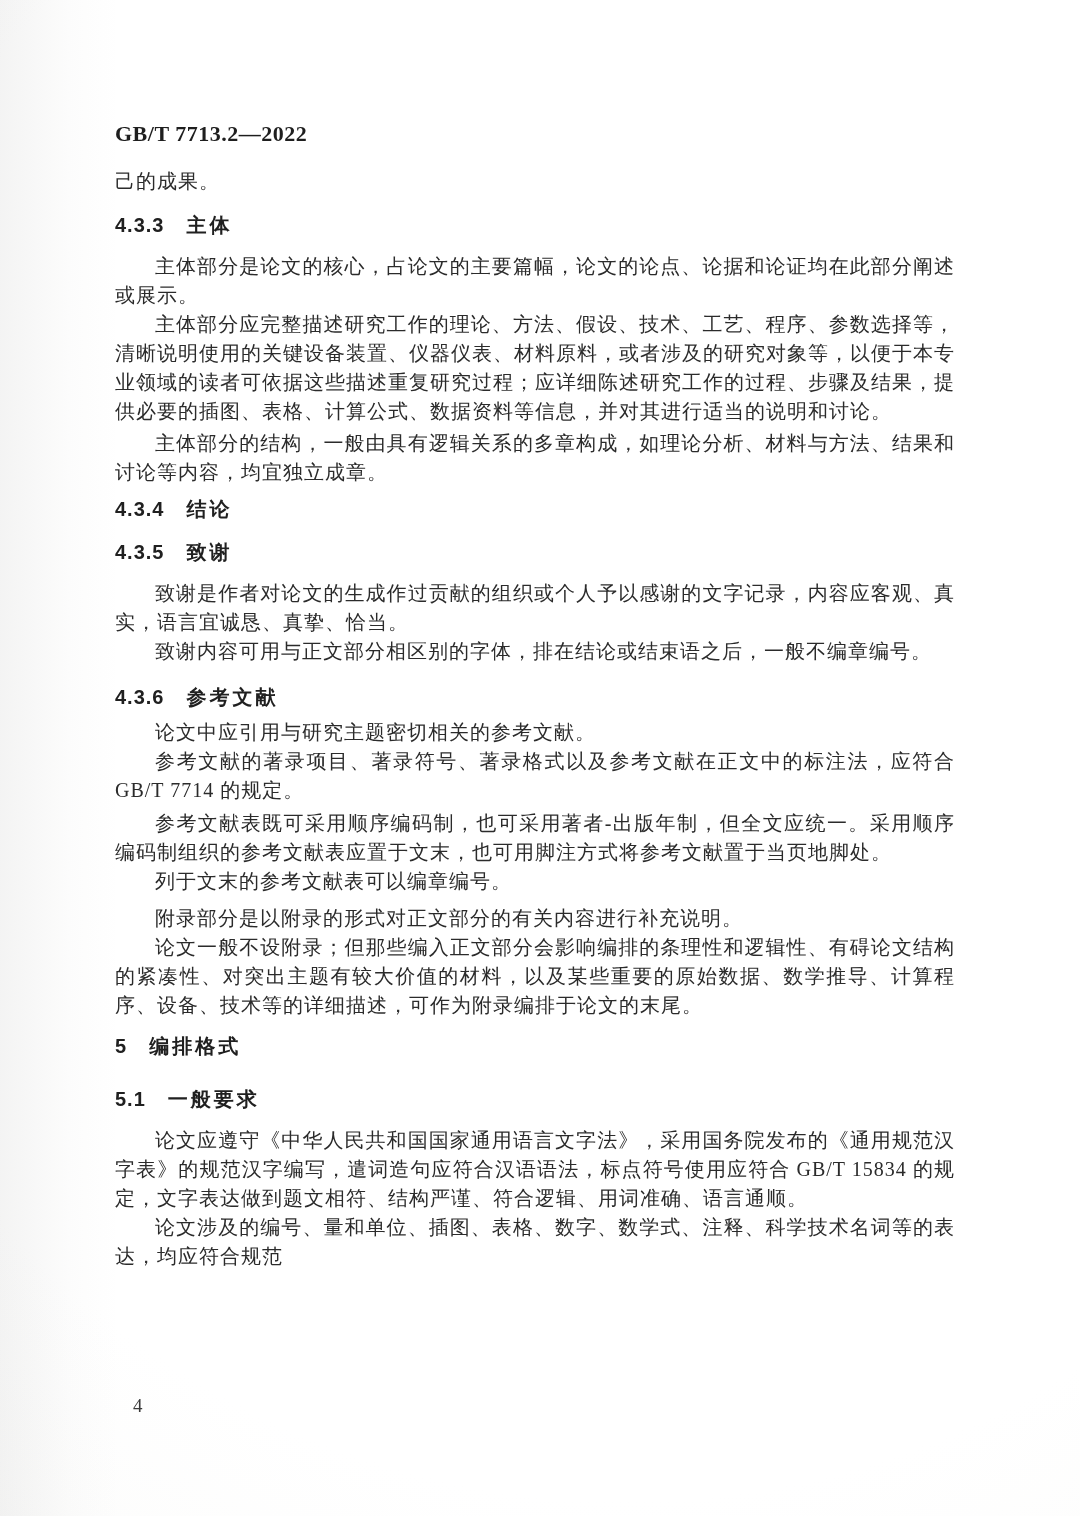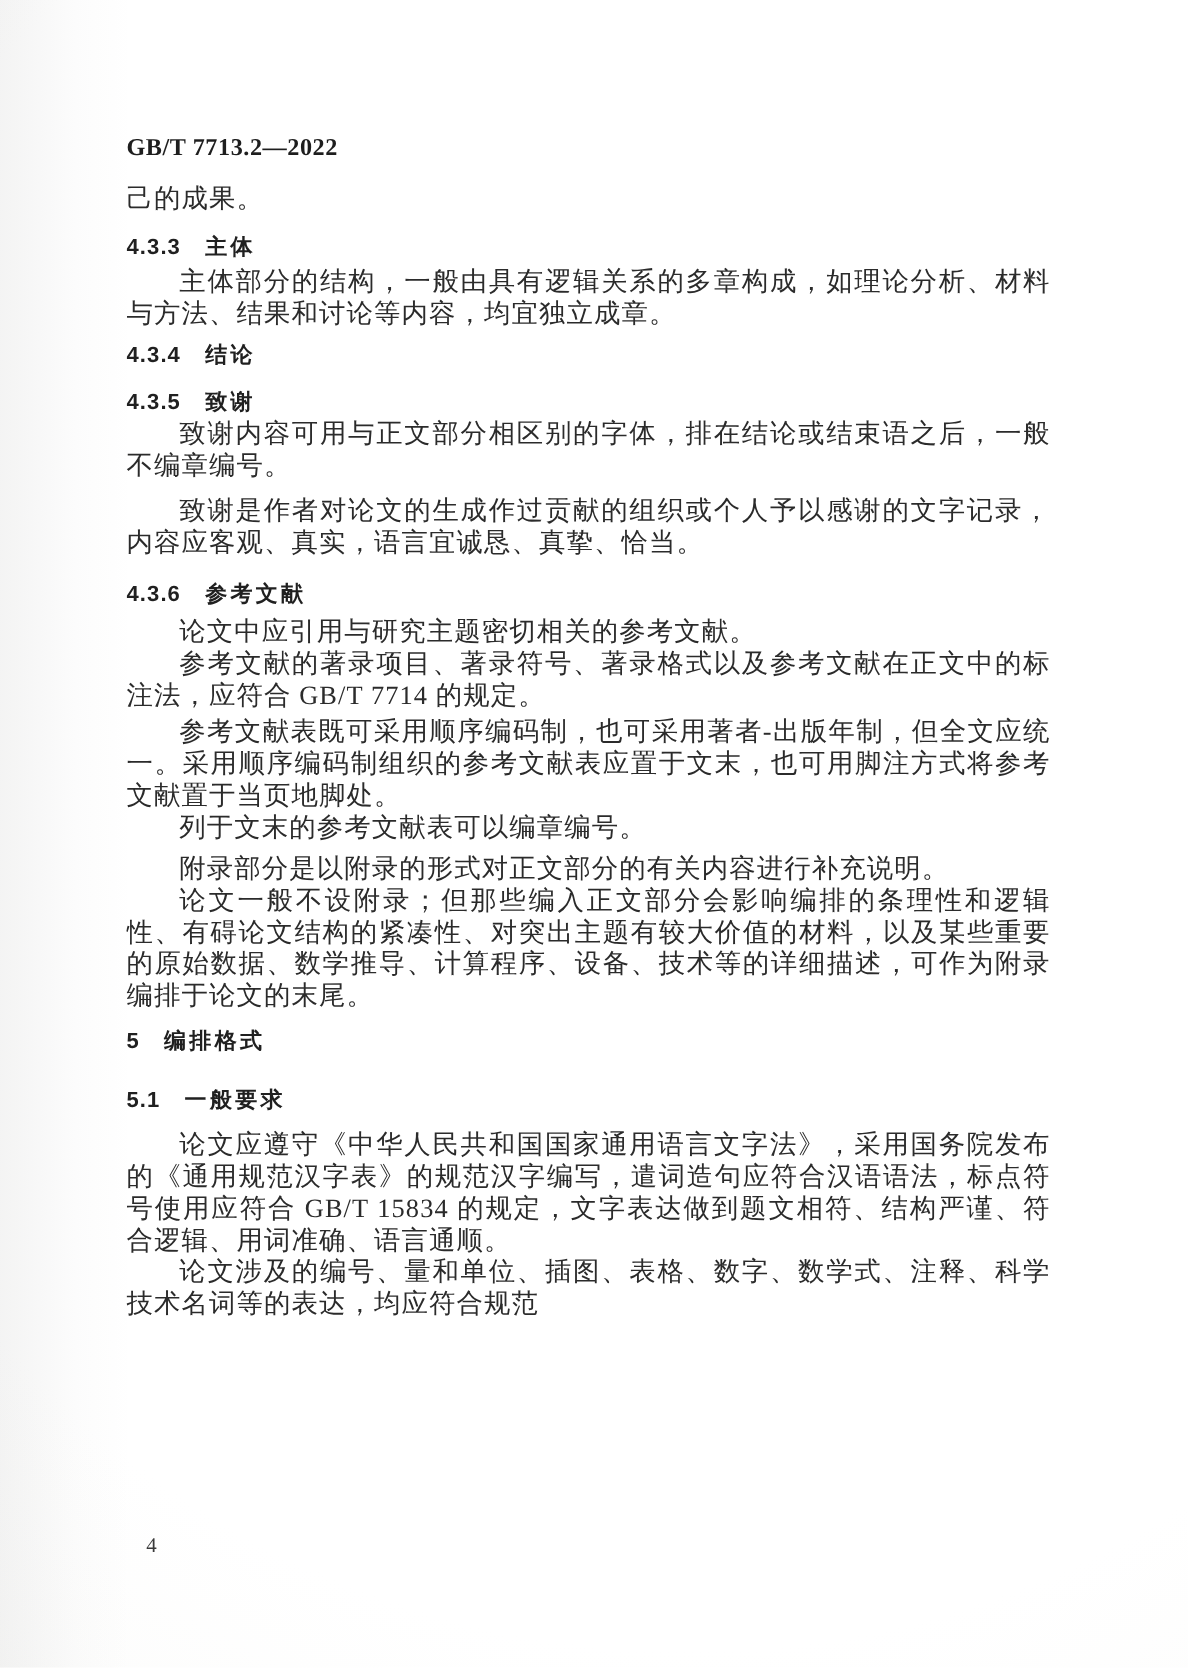--- a/index.html
+++ b/index.html
@@ -27,21 +27,21 @@
     overflow: hidden; 
   }
   .doc-num {
     font-size: 22px;
     line-height: 29px;
     font-weight: 700;
     letter-spacing: 0.5px;
     color: #1e1e1e;
   }
   .para {
-    font-size: 24px;
+    font-size: 20px;
     line-height: 29px;
     letter-spacing: 1px;
     text-align: justify;
     text-justify: inter-ideograph;
     text-indent: 2em;
     color: #2b2b2b;
   }
   .para.no-indent { text-indent: 0; }
   .heading {
     font-family: Liberation Sans, sans-serif;
@@ -66,33 +66,35 @@
 
 <div class="page">
   <div class="content">
 
     <div class="doc-num" style="margin-top:119px">GB/T 7713.2—2022</div>
 
     <p class="para no-indent" style="margin-top:19px">己的成果。</p>
 
     <h3 class="heading" style="margin-top:14px"><span class="h-num">4.3.3</span><span class="h-title">主体</span></h3>
 
+    <p class="para" style="margin-top:12px">主体部分是论文的核心，占论文的主要篇幅，论文的论点、论据和论证均在此部分阐述或展示。</p>
 
+    <p class="para" style="margin-top:0">主体部分应完整描述研究工作的理论、方法、假设、技术、工艺、程序、参数选择等，清晰说明使用的关键设备装置、仪器仪表、材料原料，或者涉及的研究对象等，以便于本专业领域的读者可依据这些描述重复研究过程；应详细陈述研究工作的过程、步骤及结果，提供必要的插图、表格、计算公式、数据资料等信息，并对其进行适当的说明和讨论。</p>
 
     <p class="para" style="margin-top:3px">主体部分的结构，一般由具有逻辑关系的多章构成，如理论分析、材料与方法、结果和讨论等内容，均宜独立成章。</p>
 
     <h3 class="heading" style="margin-top:7px"><span class="h-num">4.3.4</span><span class="h-title">结论</span></h3>
 
 
 
     <h3 class="heading" style="margin-top:13px"><span class="h-num">4.3.5</span><span class="h-title">致谢</span></h3>
 
+    <p class="para" style="margin-top:12px">致谢是作者对论文的生成作过贡献的组织或个人予以感谢的文字记录，内容应客观、真实，语言宜诚恳、真挚、恰当。</p>
+
     <p class="para" style="margin-top:0">致谢内容可用与正文部分相区别的字体，排在结论或结束语之后，一般不编章编号。</p>
-
-    <p class="para" style="margin-top:12px">致谢是作者对论文的生成作过贡献的组织或个人予以感谢的文字记录，内容应客观、真实，语言宜诚恳、真挚、恰当。</p>
 
     <h3 class="heading" style="margin-top:16px"><span class="h-num">4.3.6</span><span class="h-title">参考文献</span></h3>
 
     <p class="para" style="margin-top:6px">论文中应引用与研究主题密切相关的参考文献。</p>
 
     <p class="para" style="margin-top:0">参考文献的著录项目、著录符号、著录格式以及参考文献在正文中的标注法，应符合 GB/T 7714 的规定。</p>
 
     <p class="para" style="margin-top:4px">参考文献表既可采用顺序编码制，也可采用著者-出版年制，但全文应统一。采用顺序编码制组织的参考文献表应置于文末，也可用脚注方式将参考文献置于当页地脚处。</p>
 
     <p class="para" style="margin-top:0">列于文末的参考文献表可以编章编号。</p>

